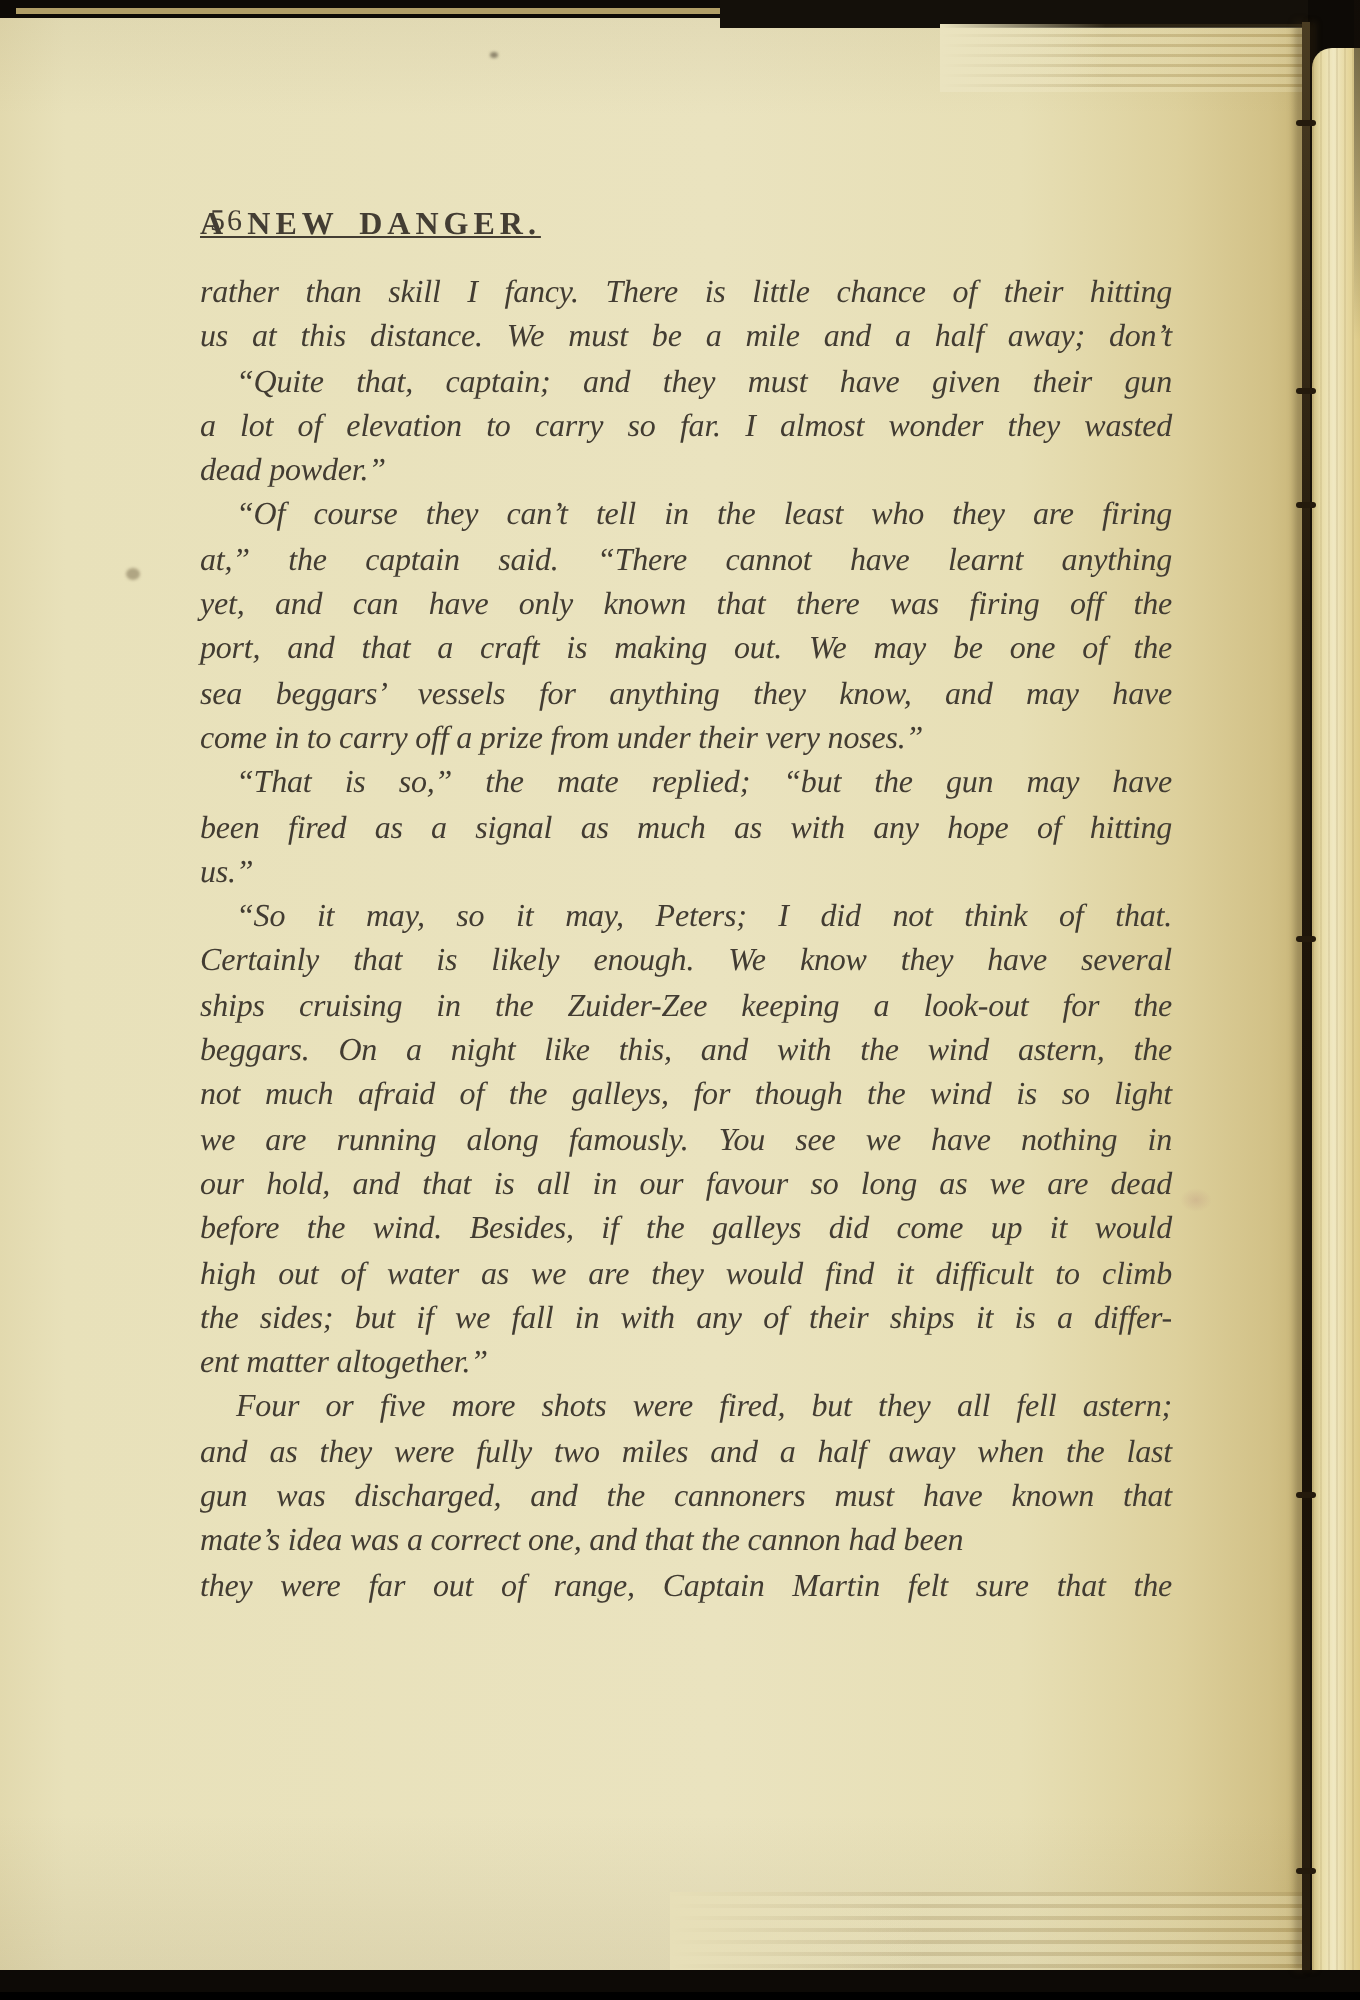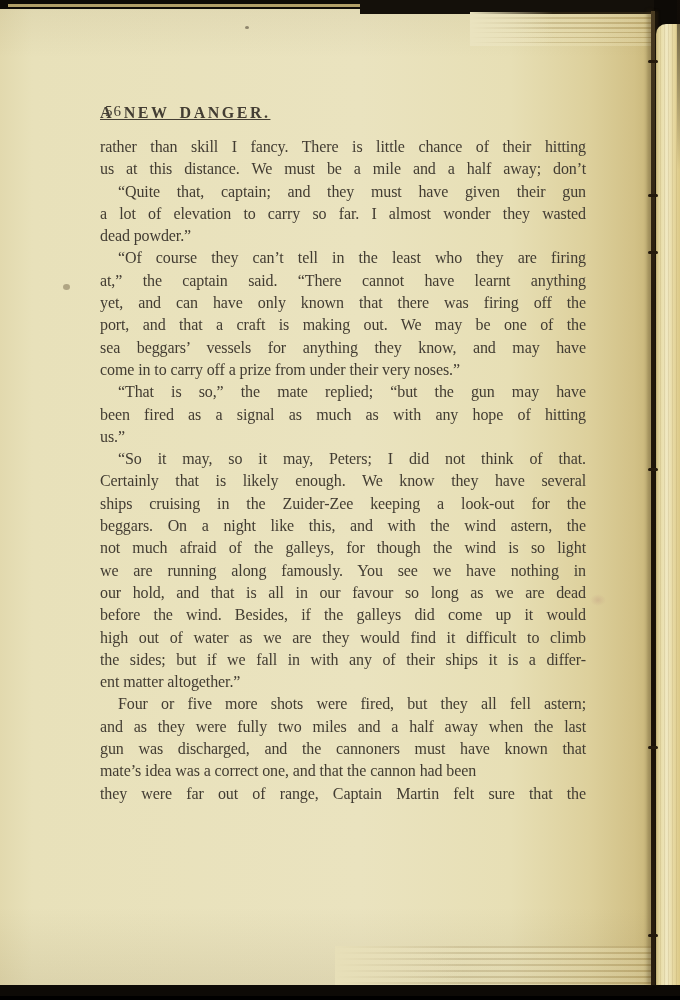--- a/index.html
+++ b/index.html
@@ -117,21 +117,21 @@
   }
   .body-text {
     position: absolute;
     left: 100px; top: 136px;
     width: 486px;
     font-size: 16px;
     line-height: 22.3px;
     letter-spacing: -0.1px;
     color: #423c32;
   }
-  .para { margin: 0; }
+  .para { margin: 0; font-style: italic; }
   .line {
     text-align: justify;
     text-align-last: justify;
   }
   .line.para-last { text-align-last: left; }
   .line.indent { text-indent: 18px; }
 </style>
 </head>
 <body>
 

